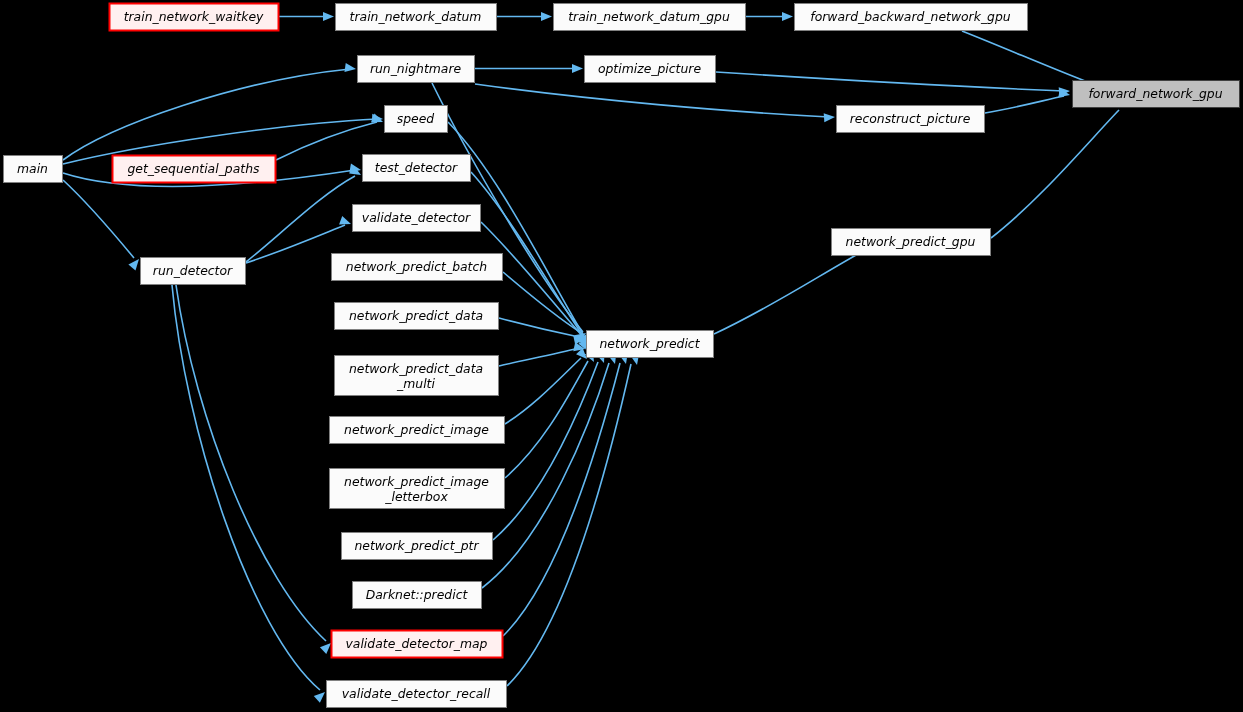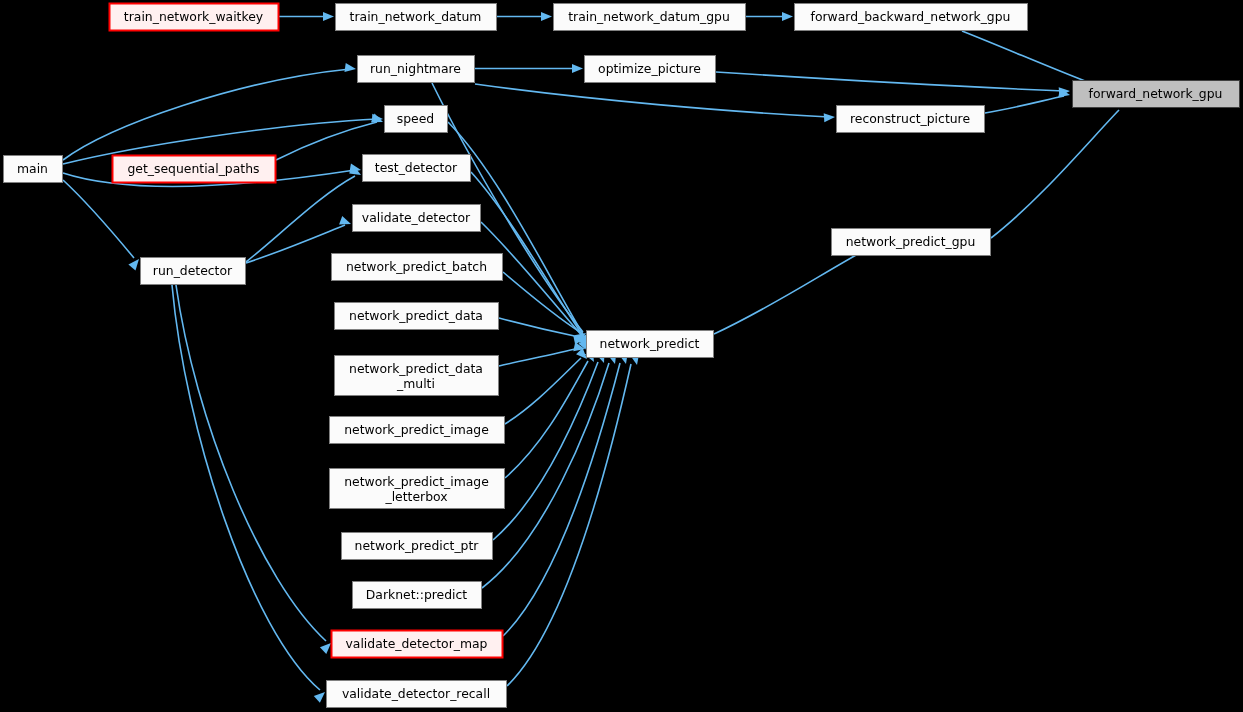--- a/index.html
+++ b/index.html
@@ -6,20 +6,21 @@
     margin: 0;
     padding: 0;
     background: #000000;
   }
   #canvas-wrap {
     position: relative;
     width: 1243px;
     height: 712px;
     background: #000000;
     overflow: hidden;
+    font-style: italic;
   }
   svg#graph {
     position: absolute;
     left: 0;
     top: 0;
     width: 1243px;
     height: 712px;
     display: block;
   }
   .node-rect {

